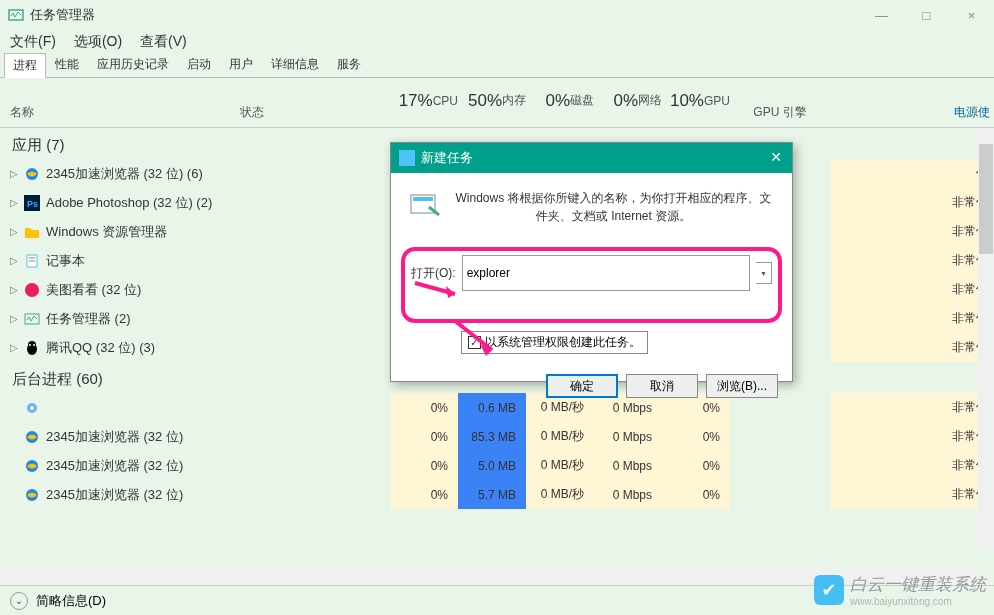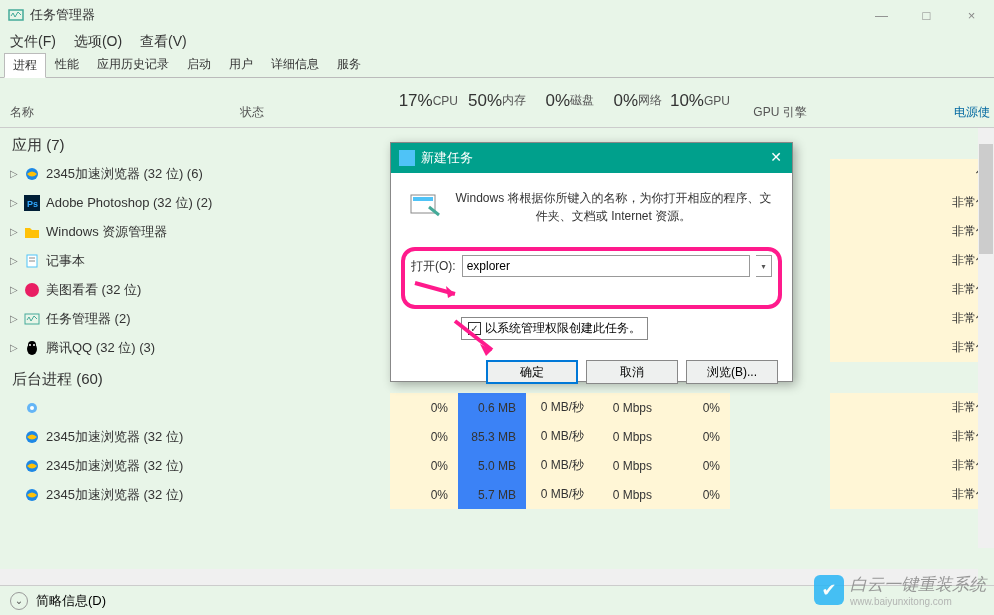--- a/index.html
+++ b/index.html
@@ -51,27 +51,27 @@
 .dialog { position: absolute; left: 390px; top: 142px; width: 403px; height: 240px; background: #fff; border: 1px solid #888; box-shadow: 3px 3px 10px rgba(0,0,0,0.3); }
 .dialog-title { height: 30px; background: #00a08c; color: #fff; display: flex; align-items: center; padding: 0 8px; font-size: 13px; position: relative; }
 .dialog-title-icon { width: 16px; height: 16px; background: #4fc3f7; margin-right: 6px; }
 .dialog-close { position: absolute; right: 6px; top: 4px; width: 20px; height: 20px; display: flex; align-items: center; justify-content: center; color: #fff; font-size: 14px; }
 .dialog-body { padding: 16px 18px 10px 18px; }
 .dialog-desc { display: flex; gap: 12px; margin-bottom: 28px; text-align: center; }
 .dialog-desc-icon { width: 32px; height: 32px; flex-shrink: 0; }
 .dialog-desc-text { font-size: 12px; color: #333; line-height: 1.5; }
 .open-row { display: flex; align-items: center; gap: 6px; margin-bottom: 24px; }
 .open-label { font-size: 12px; color: #333; }
-.open-input { flex: 1; height: 22px; border: 1px solid #999; padding: 0 4px; font-size: 12px; }
+.open-input { flex: 1; height: 36px; border: 1px solid #999; padding: 0 4px; font-size: 12px; }
 .dropdown-arrow { width: 16px; height: 22px; border: 1px solid #999; border-left: none; display: flex; align-items: center; justify-content: center; font-size: 8px; color: #555; }
 .highlight-box { border: 4px solid #ff1a8c; border-radius: 14px; padding: 4px 6px; margin: -6px -8px 8px -8px; }
 .checkbox-row { display: flex; align-items: center; gap: 4px; margin-left: 52px; border: 1px solid #888; padding: 2px 6px; width: fit-content; font-size: 12px; }
 .checkbox { width: 13px; height: 13px; border: 1px solid #333; display: flex; align-items: center; justify-content: center; font-size: 10px; color: #333; }
 .dialog-buttons { display: flex; justify-content: flex-end; gap: 8px; padding: 10px 14px 14px 0; }
-.dlg-btn { width: 92px; height: 24px; border: 1px solid #888; background: #eef0ef; font-size: 12px; display: flex; align-items: center; justify-content: center; }
+.dlg-btn { width: 72px; height: 24px; border: 1px solid #888; background: #eef0ef; font-size: 12px; display: flex; align-items: center; justify-content: center; }
 .dlg-btn.primary { border: 2px solid #0078d7; }
 
 .arrow1 { position: absolute; left: 410px; top: 280px; width: 50px; height: 20px; pointer-events: none; }
 .arrow2 { position: absolute; left: 450px; top: 318px; width: 50px; height: 40px; pointer-events: none; }
 
 .watermark { position: absolute; right: 8px; bottom: 8px; display: flex; align-items: center; gap: 6px; opacity: 0.85; }
 .watermark-icon { width: 30px; height: 30px; background: #29b6f6; border-radius: 6px; display: flex; align-items: center; justify-content: center; color: #fff; font-size: 18px; }
 .watermark-text { font-size: 17px; color: #888; font-style: italic; }
 .watermark-sub { font-size: 10px; color: #aaa; }
 </style>

